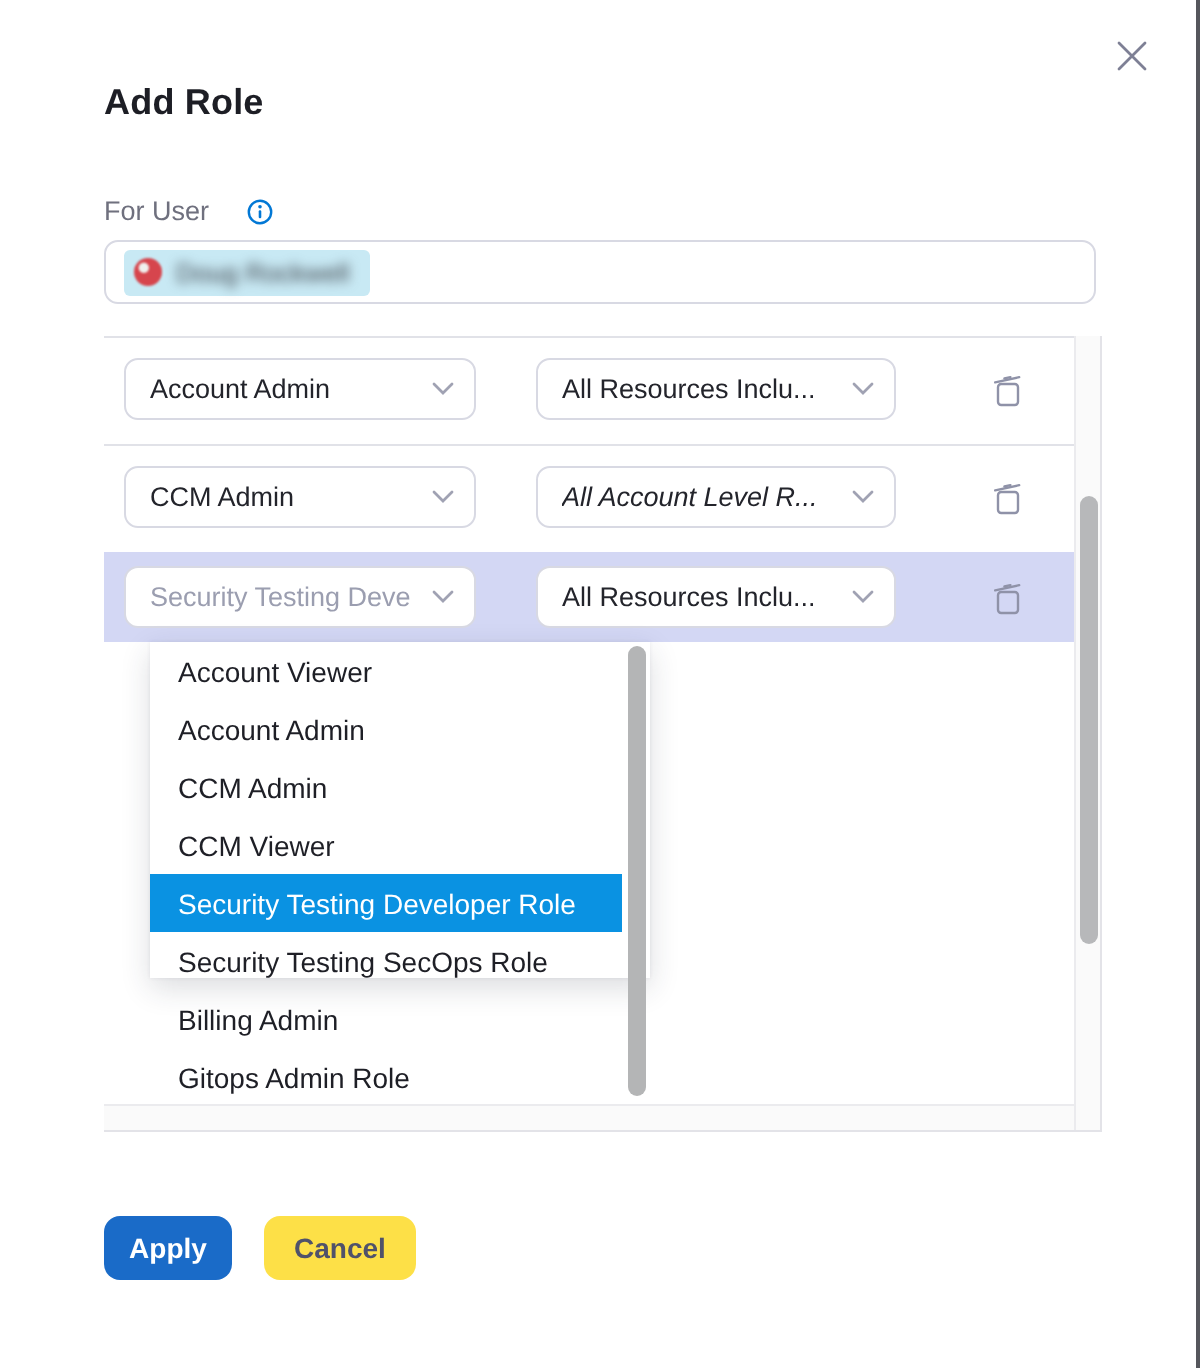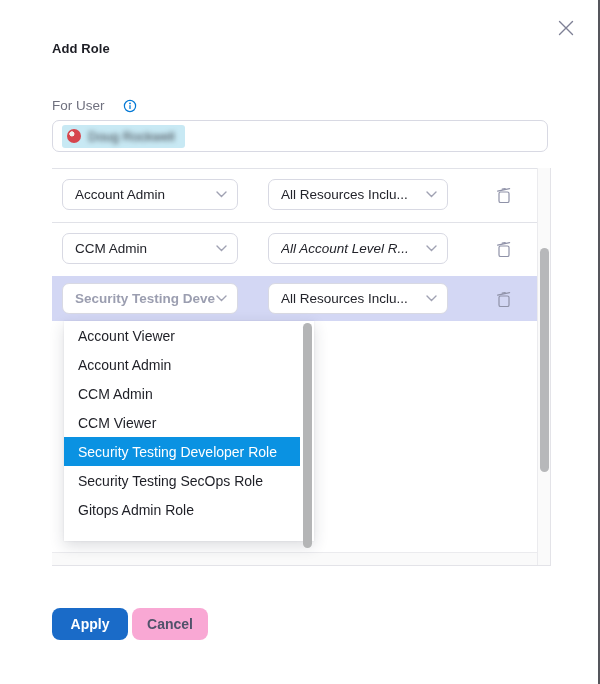--- a/index.html
+++ b/index.html
@@ -4,21 +4,21 @@
 <style>
   * { margin:0; padding:0; box-sizing:border-box; }
   html,body { background:#ffffff; }
   body { font-family:"Liberation Sans","DejaVu Sans",sans-serif; }
   .screen {
     position:relative; width:600px; height:684px; background:#ffffff;
     overflow:hidden; border-right:2px solid #55565c;
   }
   
   .close-btn { position:absolute; top:18px; right:22px; width:20px; height:20px; cursor:pointer; }
-  .modal-title { position:absolute; left:52px; top:41px; font-size:13px; font-weight:700; color:#1d1e25; letter-spacing:.1px; }
+  .modal-title { position:absolute; left:52px; top:41px; font-size:18px; font-weight:700; color:#1d1e25; letter-spacing:.1px; }
   
   .for-user-label { position:absolute; left:52px; top:98px; font-size:13.5px; color:#6f707e; display:flex; align-items:center; gap:18px; }
   .user-input { position:absolute; left:52px; top:120px; width:496px; height:32px; border:1px solid #d8d9e3; border-radius:7px; background:#fff; display:flex; align-items:center; padding-left:9px; }
   .user-chip { display:flex; align-items:center; gap:7px; background:#c8e9f4; border-radius:3px; padding:3px 10px 3px 5px; height:23px; }
   .user-avatar { width:14px; height:14px; border-radius:50%; background:radial-gradient(circle at 35% 35%, #f0f0ee 0 18%, #d6454d 22% 100%); filter:blur(.6px); }
   .user-name { font-size:13px; color:#3a3f47; filter:blur(2.6px); white-space:nowrap; }
   
   .rows-wrap { position:absolute; left:52px; top:168px; width:499px; height:398px; background:#fff; }
   .rows-wrap .outer-border { position:absolute; inset:0; border-right:1px solid #e3e3e8; border-bottom:1px solid #e3e3e8; pointer-events:none; }
   .divider { position:absolute; left:0; width:485px; height:1px; background:#e1e2e8; }
@@ -32,31 +32,31 @@
   .select .placeholder { color:#9b9eb0; }
   .select-role { left:10px; width:176px; }
   .select-rg { left:216px; width:180px;text-align:center; }
   .trash-btn { position:absolute; left:442px; width:20px; height:20px; cursor:pointer; }
   
   .v-gutter { position:absolute; right:0; top:0; width:14px; height:398px; background:#fafafa; border-left:1px solid #ebebee; }
   .v-thumb { position:absolute; right:2px; top:80px; width:9px; height:224px; border-radius:5px; background:#b7b8ba; }
   .h-gutter { position:absolute; left:0; bottom:0; width:485px; height:14px; background:#fafafa; border-top:1px solid #ebebee; }
   
   .dropdown-panel {
-    position:absolute; left:64px; top:321px; width:250px; height:220px; background:#fff;
+    position:absolute; left:75px; top:321px; width:250px; height:168px; background:#fff;
     box-shadow:0 5px 14px rgba(40,41,61,.16), 0 0 2px rgba(40,41,61,.08); z-index:5;
   }
   .dd-options { position:absolute; left:0; top:0; width:236px; height:232px; overflow:hidden; }
   .dd-option { height:29px; display:flex; align-items:center; padding-left:14px; font-size:14px; color:#1e1f26; cursor:pointer; white-space:nowrap; }
   .dd-option.selected { background:#0a92e2; color:#ffffff; }
   .dd-scroll { position:absolute; right:2px; top:2px; width:9px; height:225px; border-radius:5px; background:#b4b5b6; }
   
   .btn { position:absolute; top:608px; height:32px; border:none; border-radius:8px; font-family:inherit; font-size:14px; font-weight:700; cursor:pointer; }
-  .btn-apply { left:52px; width:76px; background:#1a6bc8; color:#fff; }
-  .btn-cancel { left:132px; width:76px; background:#f9a8d4; color:#50526a; }
+  .btn-apply { left:52px; width:64px; background:#1a6bc8; color:#fff; }
+  .btn-cancel { left:132px; width:76px; background:#fde047; color:#50526a; }
   svg { display:block; }
 </style>
 </head>
 <body>
 
 <div class="screen">
 
   <div class="close-btn">
     <svg width="20" height="20" viewBox="0 0 20 20">
         <path d="M3.5 3.5 L16.5 16.5 M16.5 3.5 L3.5 16.5" stroke="#7e8095" stroke-width="1.4" stroke-linecap="round"></path>
@@ -134,21 +134,21 @@
       <div class="trash-btn" style="top:17px;">
         <svg width="20" height="20" viewBox="0 0 20 20">
             <rect x="5" y="7" width="10" height="10.5" rx="1.6" fill="none" stroke="#8f92a8" stroke-width="1.2"></rect>
             <path d="M3.6 6.2 L15.6 3.6" stroke="#8f92a8" stroke-width="1.2" stroke-linecap="round"></path>
             <path d="M8.2 4.2 L11.2 3.55" stroke="#8f92a8" stroke-width="1.2" stroke-linecap="round"></path>
           </svg>
       </div>
     </div>
 
     <div class="role-row row-highlight" style="top:108px; height:45px;">
-      <div class="select select-role" style="top:7px;font-weight:bold;">
+      <div class="select select-role" style="top:7px;">
         <span class="sel-text placeholder">Security Testing Deve</span>
         <span>
             <svg width="11" height="7" viewBox="0 0 11 7">
               <path d="M1 1 L5.5 5.5 L10 1" fill="none" stroke="#a0a2b3" stroke-width="1.4" stroke-linecap="round"></path>
             </svg>
           </span>
       </div>
       <div class="select select-rg" style="top:7px;">
         <span class="sel-text">All Resources Inclu...</span>
         <span>
@@ -174,20 +174,21 @@
   </div>
 
   <div class="dropdown-panel">
     <div class="dd-options">
       <div class="dd-option">Account Viewer</div>
       <div class="dd-option">Account Admin</div>
       <div class="dd-option">CCM Admin</div>
       <div class="dd-option">CCM Viewer</div>
       <div class="dd-option selected">Security Testing Developer Role</div>
       <div class="dd-option">Security Testing SecOps Role</div>
+      <div class="dd-option">Billing Admin</div>
       <div class="dd-option">Gitops Admin Role</div>
     </div>
     <div class="dd-scroll"></div>
   </div>
 
   <button class="btn btn-apply">Apply</button>
   <button class="btn btn-cancel">Cancel</button>
 
 </div>
 

